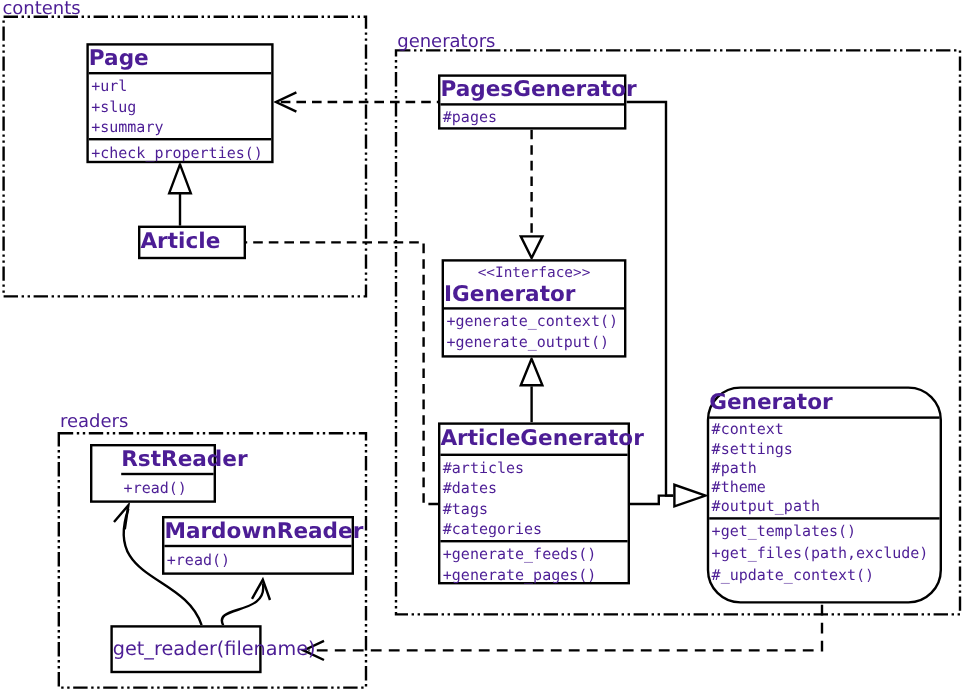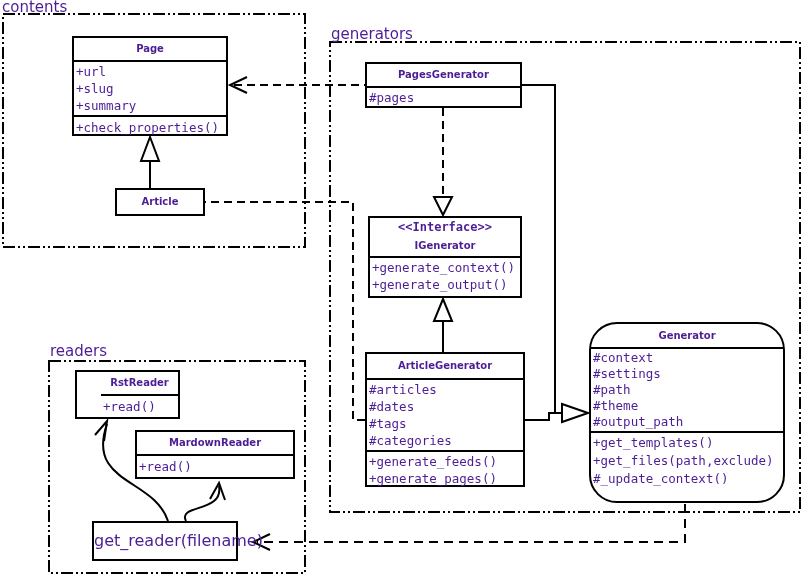--- a/index.html
+++ b/index.html
@@ -1,26 +1,26 @@
 <!DOCTYPE html>
 <html><head>
 <meta charset="utf-8">
 <style>
   html,body{margin:0;padding:0;background:#fff;}
   .canvas{position:relative;width:803px;height:579px;background:#fff;overflow:hidden;
           font-family:"DejaVu Sans",sans-serif;color:#4c1d95;}
   svg.wires{position:absolute;left:0;top:0;width:803px;height:579px;}
   .pkg-label{position:absolute;font-size:15px;line-height:16px;background:transparent;}
   .uml-class{position:absolute;box-sizing:border-box;background:#fff;border:2px solid #000;}
-  .uml-title{font-weight:bold;font-size:10px;text-align:center;line-height:22px;
+  .uml-title{font-weight:bold;font-size:18px;text-align:left;line-height:22px;
              font-family:"DejaVu Sans",sans-serif;}
   .uml-section{border-top:2px solid #000;padding:1px 0;}
   .uml-row{font-family:"DejaVu Sans Mono",monospace;font-size:12.5px;line-height:17px;
            padding:0 2px;white-space:pre;text-align:left;}
-  .stereotype{font-family:"DejaVu Sans Mono",monospace;font-size:12px;font-weight:bold;
+  .stereotype{font-family:"DejaVu Sans Mono",monospace;font-size:12px;font-weight:normal;
               text-align:center;line-height:15px;padding-top:2px;}
   .plain-box{position:absolute;box-sizing:border-box;background:#fff;border:2px solid #000;
              font-size:16px;text-align:center;}
 </style>
 </head>
 <body>
 
 <div class="canvas">
 
   <svg class="wires" viewBox="0 0 803 579">
@@ -134,15 +134,15 @@
     </div>
   </div>
 
   <div class="uml-class" style="left:135px;top:430px;width:160px;height:49px;">
     <div class="uml-title">MardownReader</div>
     <div class="uml-section">
       <div class="uml-row" style="line-height:19px;">+read()</div>
     </div>
   </div>
 
-  <div class="plain-box" style="left:92px;top:521px;width:146px;height:40px;line-height:36px;">get_reader(filename)</div>
+  <div class="plain-box" style="left:92px;top:521px;width:126px;height:40px;line-height:36px;">get_reader(filename)</div>
 
 </div>
 
 </body></html>

